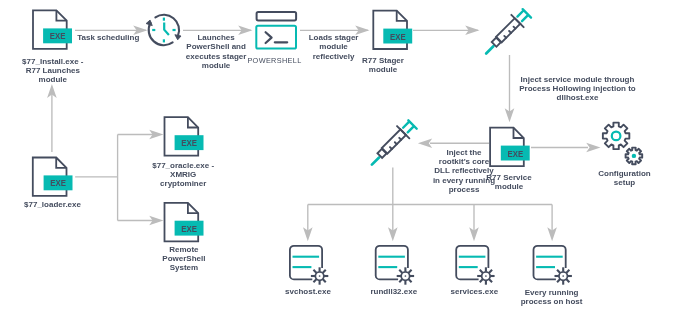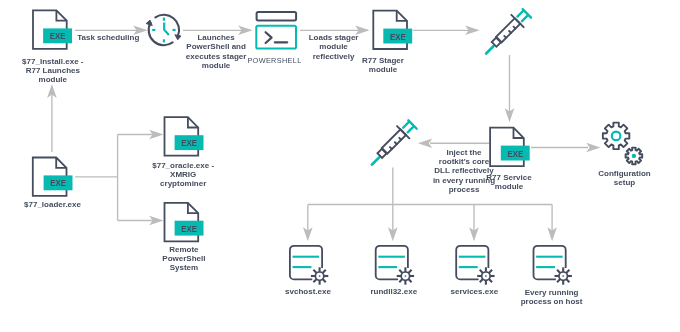--- a/index.html
+++ b/index.html
@@ -231,18 +231,21 @@
 process on host</div>
 
 <div class="lbl" style="left:77.2px;top:33.2px;width:76px;text-align:left">Task scheduling</div>
 <div class="lbl" style="left:180.1px;top:33px;width:72px">Launches
 PowerShell and
 executes stager
 module</div>
 <div class="lbl" style="left:300.6px;top:33px;width:66px">Loads stager
 module
 reflectively</div>
+<div class="lbl" style="left:497.5px;top:74.6px;width:160px">Inject service module through
+Process Hollowing injection to
+dllhost.exe</div>
 <div class="lbl" style="left:429px;top:147.8px;width:70px">Inject the
 rootkit's core
 DLL reflectively
 in every running
 process</div>
 </div>
 
 </body></html>

